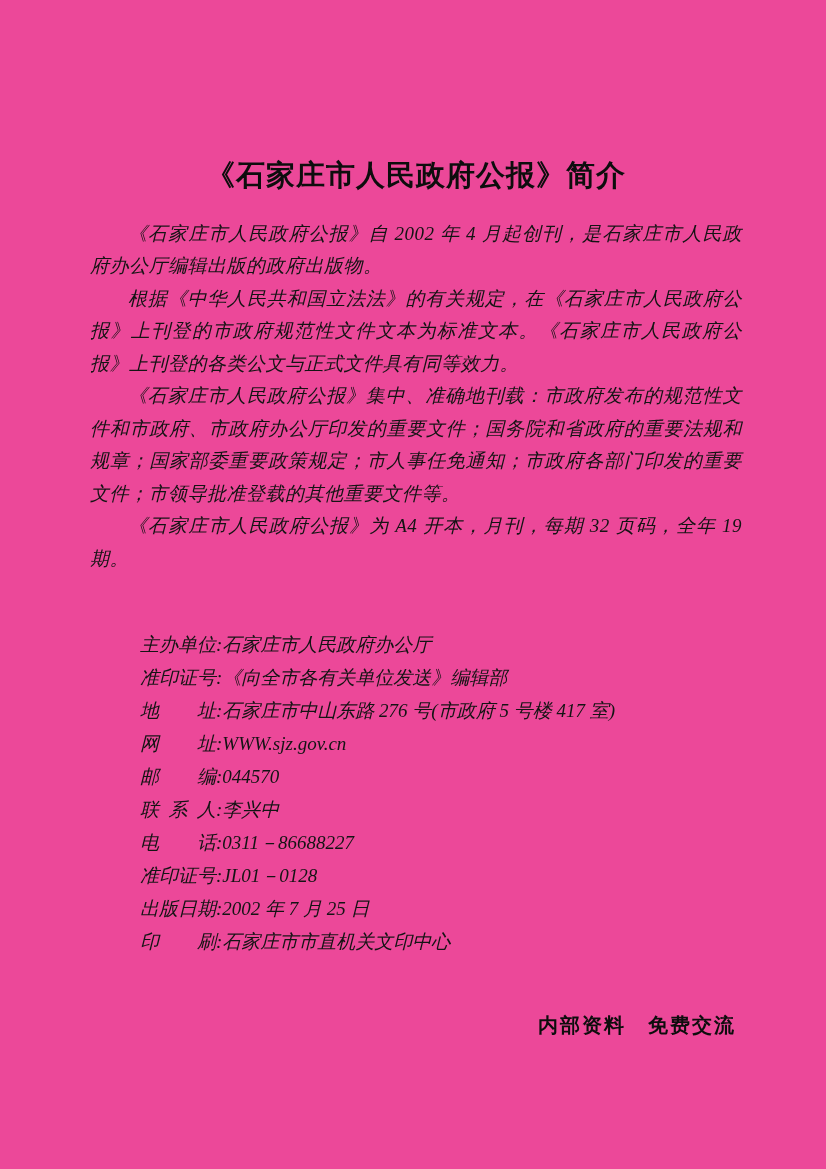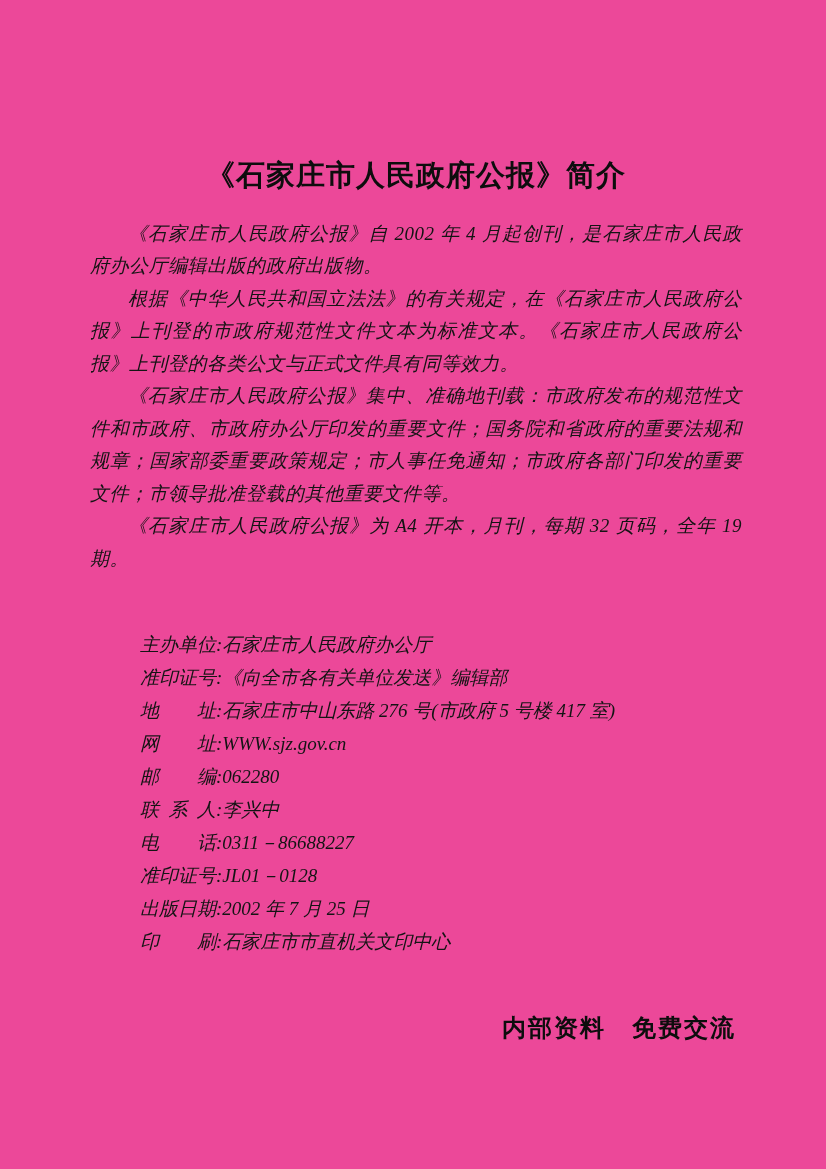--- a/index.html
+++ b/index.html
@@ -60,21 +60,21 @@
   }
   .info-colon {
     display: inline-block;
   }
   .footer-note {
     position: absolute;
     right: 90px;
     top: 1012px;
     font-family: "Liberation Sans", "DejaVu Sans", sans-serif;
     font-weight: bold;
-    font-size: 24px;
+    font-size: 20px;
     letter-spacing: 2px;
     color: #0d0d0d;
   }
 </style>
 </head>
 <body>
 
 <div class="page">
   <div class="content">
 
@@ -94,21 +94,21 @@
       <div class="info-row">
         <span class="info-label">准印证号</span><span class="info-colon">:</span><span class="info-value">《向全市各有关单位发送》编辑部</span>
       </div>
       <div class="info-row">
         <span class="info-label">地址</span><span class="info-colon">:</span><span class="info-value">石家庄市中山东路 276 号(市政府 5 号楼 417 室)</span>
       </div>
       <div class="info-row">
         <span class="info-label">网址</span><span class="info-colon">:</span><span class="info-value">WWW.sjz.gov.cn</span>
       </div>
       <div class="info-row">
-        <span class="info-label">邮编</span><span class="info-colon">:</span><span class="info-value">062280</span>
+        <span class="info-label">邮编</span><span class="info-colon">:</span><span class="info-value">044570</span>
       </div>
       <div class="info-row">
         <span class="info-label">联系人</span><span class="info-colon">:</span><span class="info-value">李兴中</span>
       </div>
       <div class="info-row">
         <span class="info-label">电话</span><span class="info-colon">:</span><span class="info-value">0311－86688227</span>
       </div>
       <div class="info-row">
         <span class="info-label">准印证号</span><span class="info-colon">:</span><span class="info-value">JL01－0128</span>
       </div>

